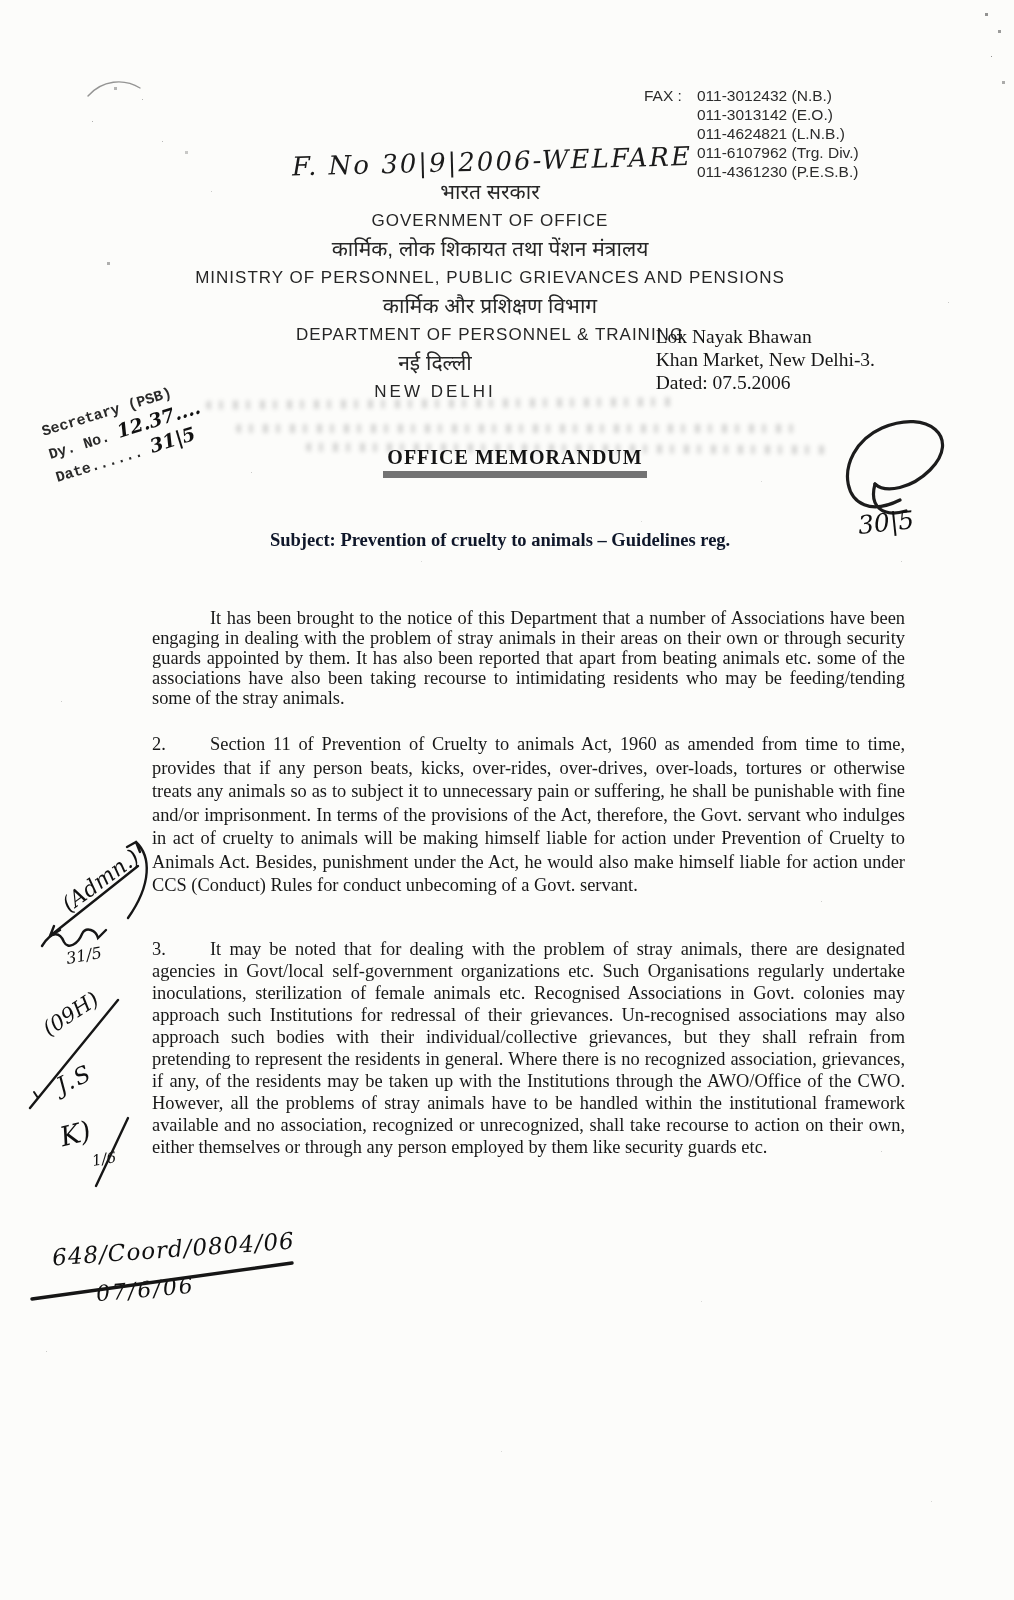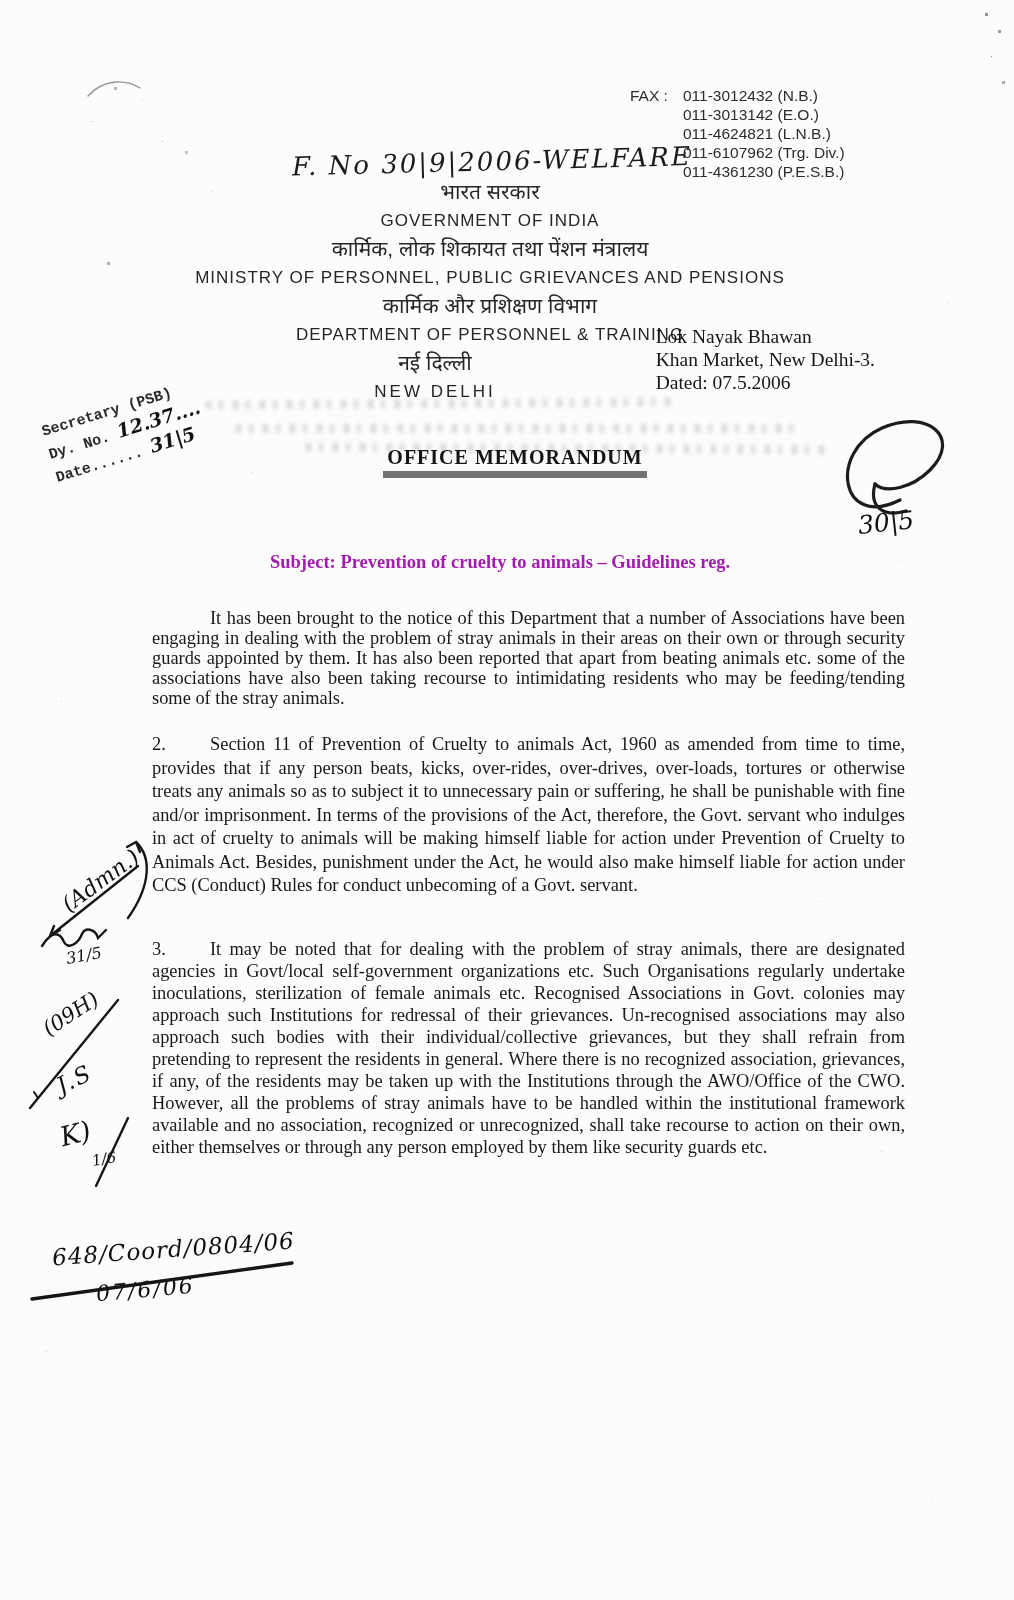--- a/index.html
+++ b/index.html
@@ -5,21 +5,21 @@
   html,body{margin:0;padding:0;background:#9a9a9a;}
   .page{
     position:relative;width:1014px;height:1600px;margin:0 auto;
     background:#fcfcfa;overflow:hidden;
     font-family:"Liberation Serif",serif;color:#1f1f1f;
   }
   
   .fax{position:absolute;top:86px;left:630px;font-family:"Liberation Sans",sans-serif;
        font-size:15.5px;line-height:19px;color:#2c2c2c;white-space:nowrap;}
   .fax-row{display:flex;}
-  .fax-label{width:53px;}
+  .fax-label{width:53px;margin-left:14px;}
   
   .fileno{position:absolute;top:146px;left:292px;width:420px;
           font-family:"DejaVu Serif",serif;font-style:italic;font-size:26px;
           letter-spacing:2px;color:#1b1b1b;transform:rotate(-1.5deg);}
   
   .lh{position:absolute;top:180px;left:0;width:980px;text-align:center;color:#262626;}
   .lh div{margin:0 0 6px 0;}
   .hi{font-family:"Liberation Sans",sans-serif;font-size:21px;line-height:24px;}
   .en{font-family:"Liberation Sans",sans-serif;font-size:17px;line-height:21px;letter-spacing:1px;}
   .city{transform:translateX(-55px);}
@@ -29,21 +29,21 @@
         font-size:19.5px;line-height:23px;color:#161616;}
   
   .stamp{position:absolute;top:398px;left:46px;transform:rotate(-17deg);
          font-family:"Liberation Mono",monospace;font-weight:700;font-size:15px;
          line-height:21px;color:#2a2a2a;white-space:nowrap;}
   .stamp .hw{font-family:"DejaVu Serif",serif;font-style:italic;font-size:19px;font-weight:700;color:#111;}
   
   .memo-title-wrap{position:absolute;top:446px;left:0;width:1030px;text-align:center;}
   .memo-title{display:inline-block;font-weight:700;font-size:20px;letter-spacing:1px;
               border-bottom:7px solid #737373;padding:0 4px 2px 4px;color:#141414;}
-  .subject{position:absolute;top:530px;left:270px;font-weight:700;font-size:18.5px;color:#a21caf;margin-top:22px;}
+  .subject{position:absolute;top:530px;left:270px;font-weight:700;font-size:18.5px;color:#0f172a;}
   
   .para{position:absolute;left:152px;width:753px;text-align:justify;
         font-size:18.4px;color:#181818;}
   .p1{top:608px;line-height:20px;}
   .p2{top:733px;line-height:23.5px;}
   .p3{top:938px;line-height:22px;}
   .pnum{display:inline-block;width:58px;}
   
   .hand{position:absolute;font-family:"DejaVu Serif",serif;font-style:italic;color:#101010;white-space:nowrap;}
   .hw-admn{top:868px;left:56px;font-size:22px;transform:rotate(-36deg);}
@@ -105,21 +105,21 @@
     <div class="fax-row">
       <span class="fax-label"></span>
       <span>011-4361230 (P.E.S.B.)</span>
     </div>
   </div>
 
   <div class="fileno">F. No 30|9|2006-WELFARE</div>
 
   <div class="lh">
     <div class="hi">भारत सरकार</div>
-    <div class="en">GOVERNMENT OF INDIA</div>
+    <div class="en">GOVERNMENT OF OFFICE</div>
     <div class="hi">कार्मिक, लोक शिकायत तथा पेंशन मंत्रालय</div>
     <div class="en">MINISTRY OF PERSONNEL, PUBLIC GRIEVANCES AND PENSIONS</div>
     <div class="hi">कार्मिक और प्रशिक्षण विभाग</div>
     <div class="en">DEPARTMENT OF PERSONNEL &amp; TRAINING</div>
     <div class="hi city">नई दिल्ली</div>
     <div class="en city city-en">NEW DELHI</div>
   </div>
 
   <div class="addr">
     <div>Lok Nayak Bhawan</div>

